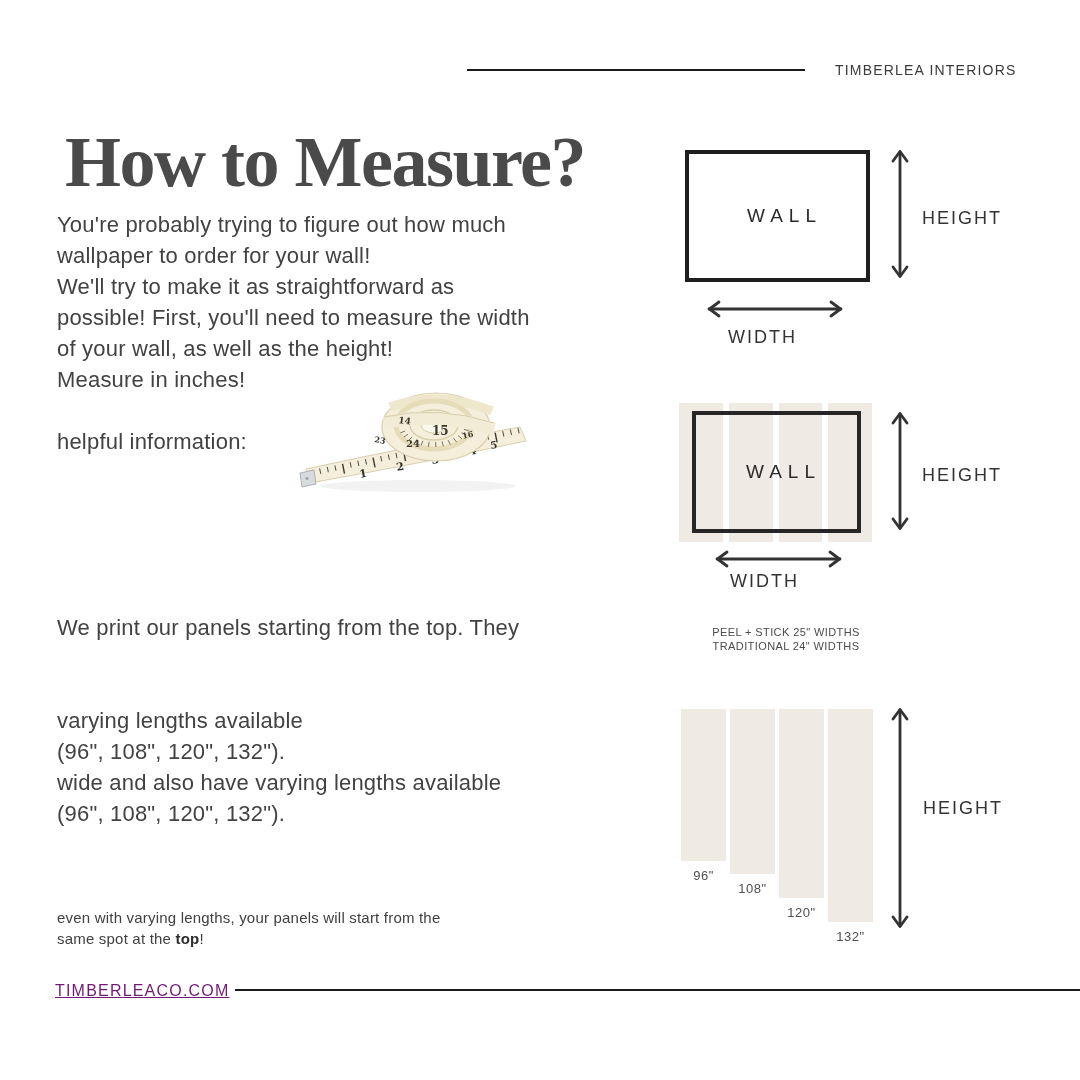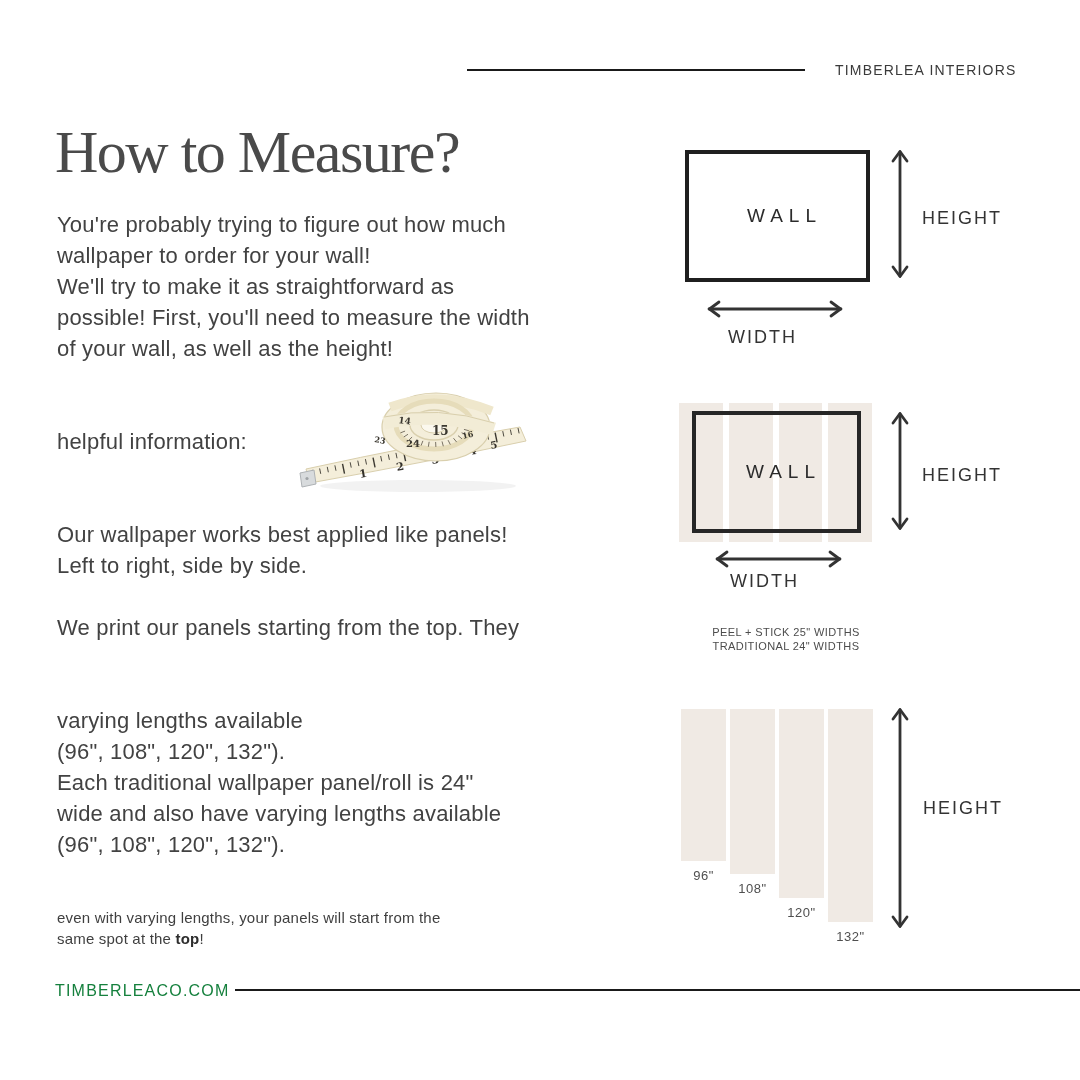--- a/index.html
+++ b/index.html
@@ -1,27 +1,27 @@
 <!DOCTYPE html>
 <html><head>
 <meta charset="utf-8">
 <style>
   html,body{margin:0;padding:0;background:#fff;}
   .page{position:relative;width:1080px;height:1080px;background:#ffffff;overflow:hidden;
         font-family:"Liberation Sans",sans-serif;color:#424242;}
   .abs{position:absolute;}
-  .page-title{font-family:"Liberation Serif",serif;font-weight:400;font-size:60px;
-              line-height:80px;color:#4a4a4a;letter-spacing:-1.5px;margin:0;}
+  .page-title{font-family:"Liberation Serif",serif;font-weight:700;font-size:72px;
+              line-height:80px;color:#4a4a4a;letter-spacing:-1.5px;margin:10px;}
   .body-text{font-size:22px;line-height:31px;letter-spacing:.2px;color:#424242;}
   .line{display:block;}
   .small-note{font-size:15px;line-height:21px;color:#3f3f3f;letter-spacing:.2px;}
   .small-note b{font-weight:700;color:#2e2e2e;margin-top:40px;}
   .hr{background:#1a1a1a;height:2px;}
   .brand{font-size:14px;letter-spacing:1.2px;color:#3a3a3a;}
-  .site{font-size:16px;letter-spacing:1.2px;color:#15803d;}
+  .site{font-size:16px;letter-spacing:1.2px;color:#701a75;text-decoration:underline;}
   .wall-box{border:4px solid #1f1f1f;background:#ffffff;display:flex;align-items:center;justify-content:center;box-sizing:border-box;}
   .wall-outline{border:4px solid #262626;background:transparent;display:flex;align-items:center;justify-content:center;box-sizing:border-box;}
   .wall-label{font-size:19px;letter-spacing:6px;padding-left:6px;color:#2b2b2b;margin-left:8px;}
   .dim-label{font-size:18px;letter-spacing:2px;color:#333333;}
   .center-100{width:100px;text-align:left;}
   .caption{font-size:11px;line-height:14px;letter-spacing:.4px;color:#4c4c4c;text-align:center;}
   .stripes{display:flex;gap:6px;box-sizing:border-box;}
   .stripe{flex:1;}
   .len-rack{display:flex;gap:4px;align-items:flex-start;}
   .len-wrap{display:flex;flex-direction:column;align-items:center;width:45px;}
@@ -38,20 +38,21 @@
   <div class="abs brand" style="left:835px;top:62px;">TIMBERLEA INTERIORS</div>
 
   <h1 class="abs page-title" style="left:55px;top:112px;">How to Measure?</h1>
 
   <div class="abs body-text" style="left:57px;top:209px;">
     <span class="line">You're probably trying to figure out how much</span>
     <span class="line">wallpaper to order for your wall!</span>
     <span class="line">We'll try to make it as straightforward as</span>
     <span class="line">possible! First, you'll need to measure the width</span>
     <span class="line">of your wall, as well as the height!</span>
+    <span class="line">Measure in inches!</span>
   </div>
 
   <div class="abs body-text" style="left:57px;top:426px;">
     <span class="line">helpful information:</span>
   </div>
 
   <svg class="abs" style="left:298px;top:383px;" width="235" height="112" viewBox="0 0 235 112">
     <ellipse cx="120" cy="103" rx="98" ry="6" fill="rgba(0,0,0,0.05)"></ellipse>
 
     <path d="M8 86 Q118 62 222 44 L228 58 Q124 80 12 100 Z" fill="#f4eeda" stroke="#d9cfad" stroke-width="1"></path>
@@ -120,33 +121,28 @@
       </g>
     <g font-family="DejaVu Serif, serif" font-weight="bold" fill="#3a372f">
       <text x="100" y="40" font-size="9" transform="rotate(8 100 40)">14</text>
       <text x="134" y="52" font-size="12">15</text>
       <text x="165" y="56" font-size="8" transform="rotate(-14 165 56)">16</text>
       <text x="76" y="59" font-size="8" transform="rotate(10 76 59)">23</text>
       <text x="108" y="64" font-size="10">24</text>
     </g>
   </svg>
 
-  <div class="abs body-text" style="left:57px;top:519px;">
-    <span class="line">Our wallpaper works best applied like panels!</span>
-    <span class="line">Left to right, side by side.</span>
-  </div>
 
   <div class="abs body-text" style="left:57px;top:612px;">
     <span class="line">We print our panels starting from the top. They</span>
   </div>
 
   <div class="abs body-text" style="left:57px;top:705px;">
     <span class="line">varying lengths available</span>
     <span class="line">(96", 108", 120", 132").</span>
-    <span class="line">Each traditional wallpaper panel/roll is 24"</span>
     <span class="line">wide and also have varying lengths available</span>
     <span class="line">(96", 108", 120", 132").</span>
   </div>
 
   <div class="abs small-note" style="left:57px;top:907px;">
     <span class="line">even with varying lengths, your panels will start from the</span>
     <span class="line"><span>same spot at the </span><b>top</b><span>!</span></span>
   </div>
 
   <div class="abs site" style="left:55px;top:982px;">TIMBERLEACO.COM</div>

